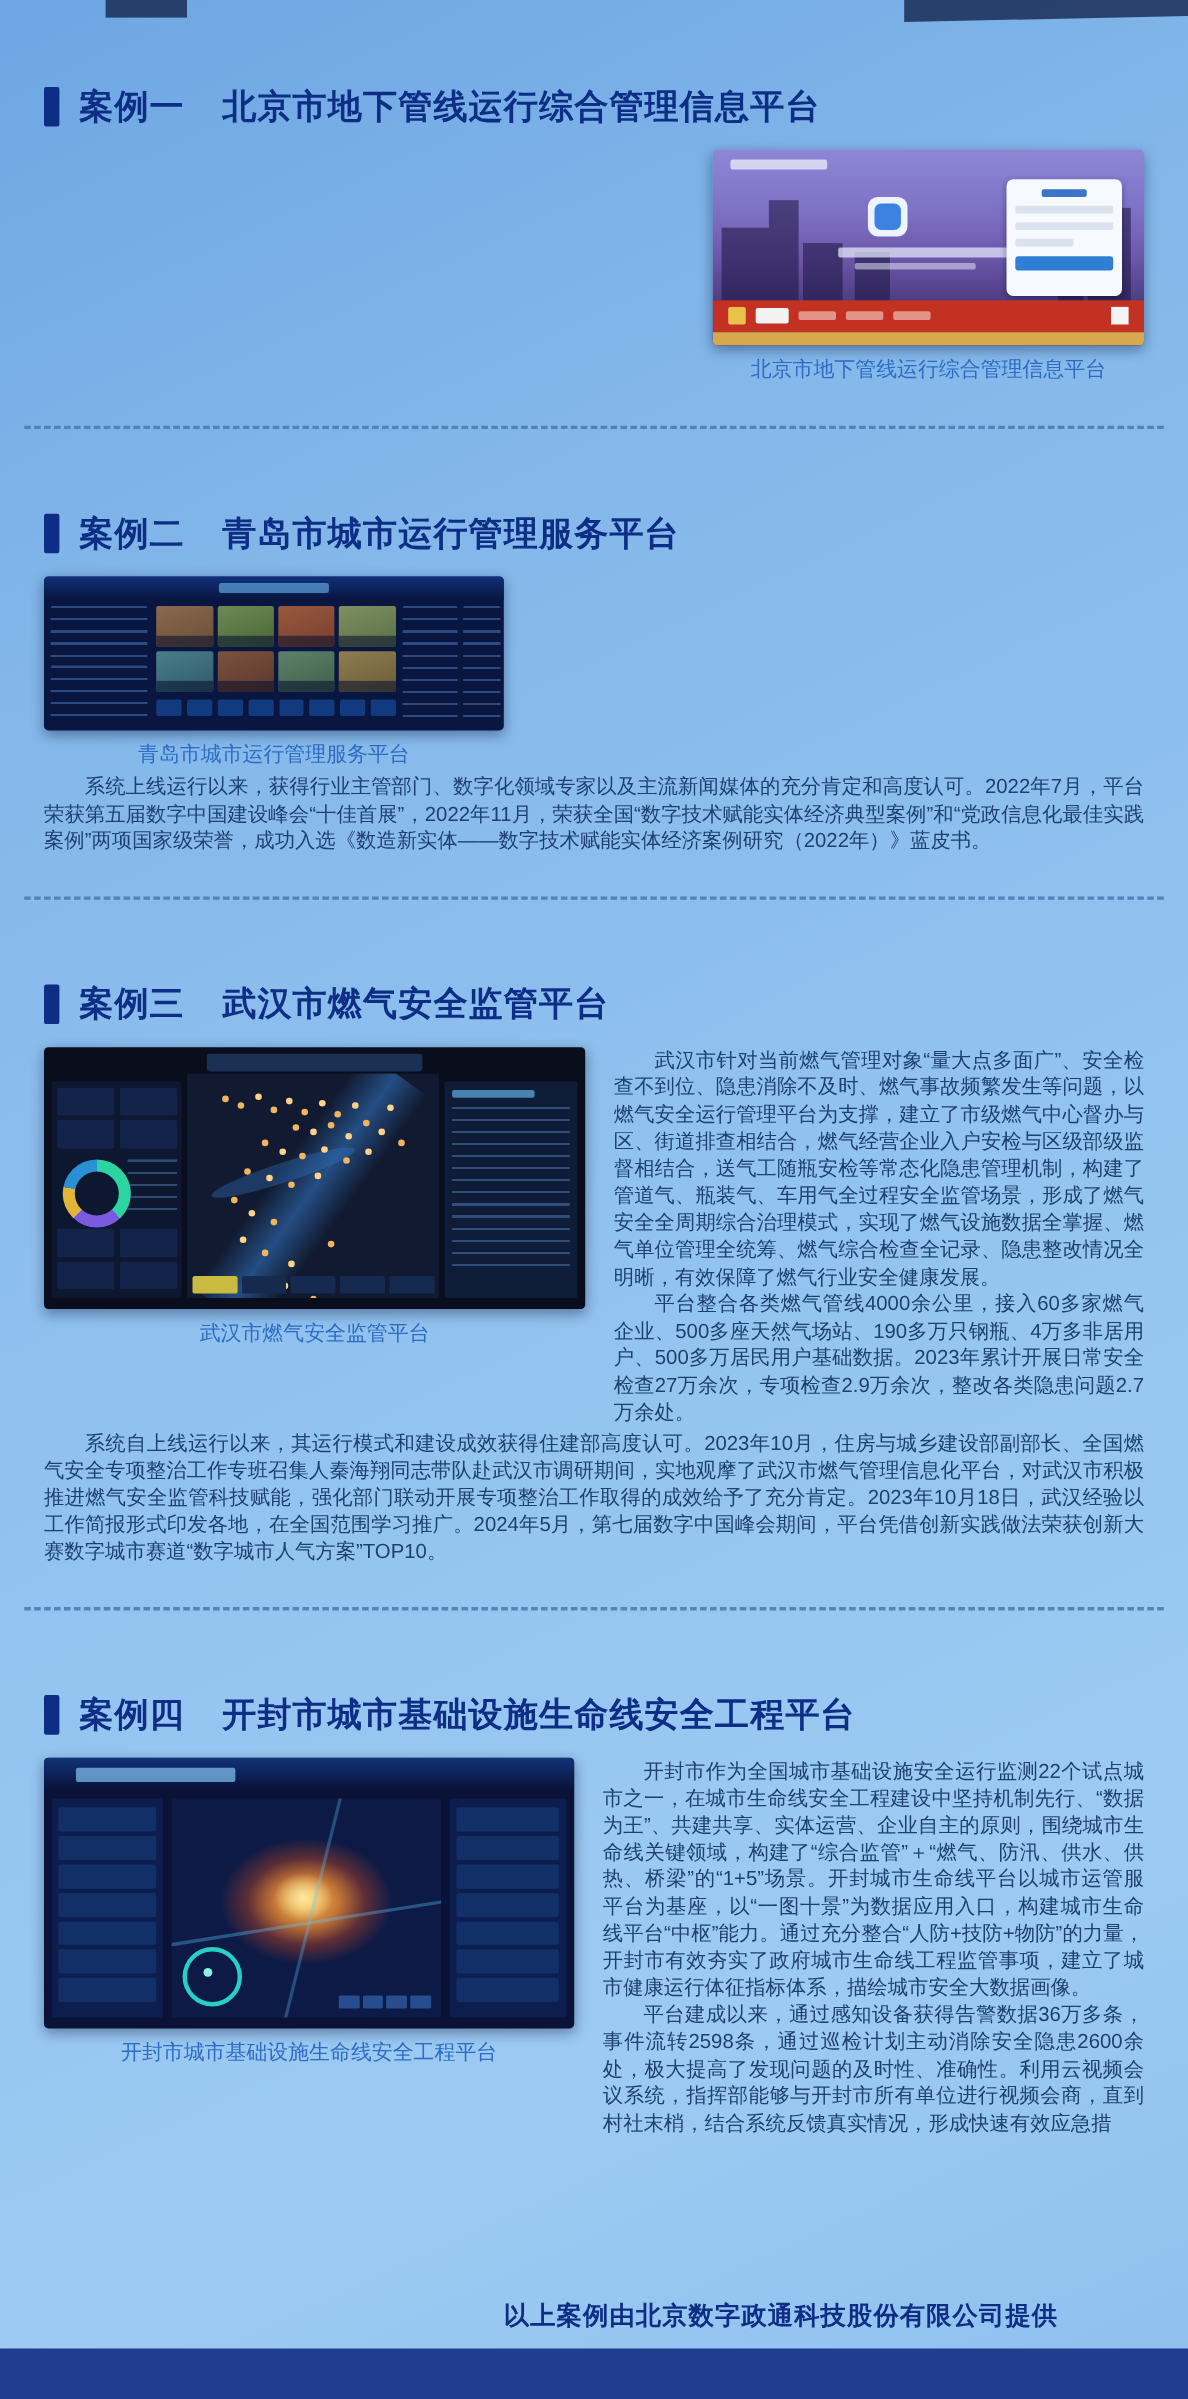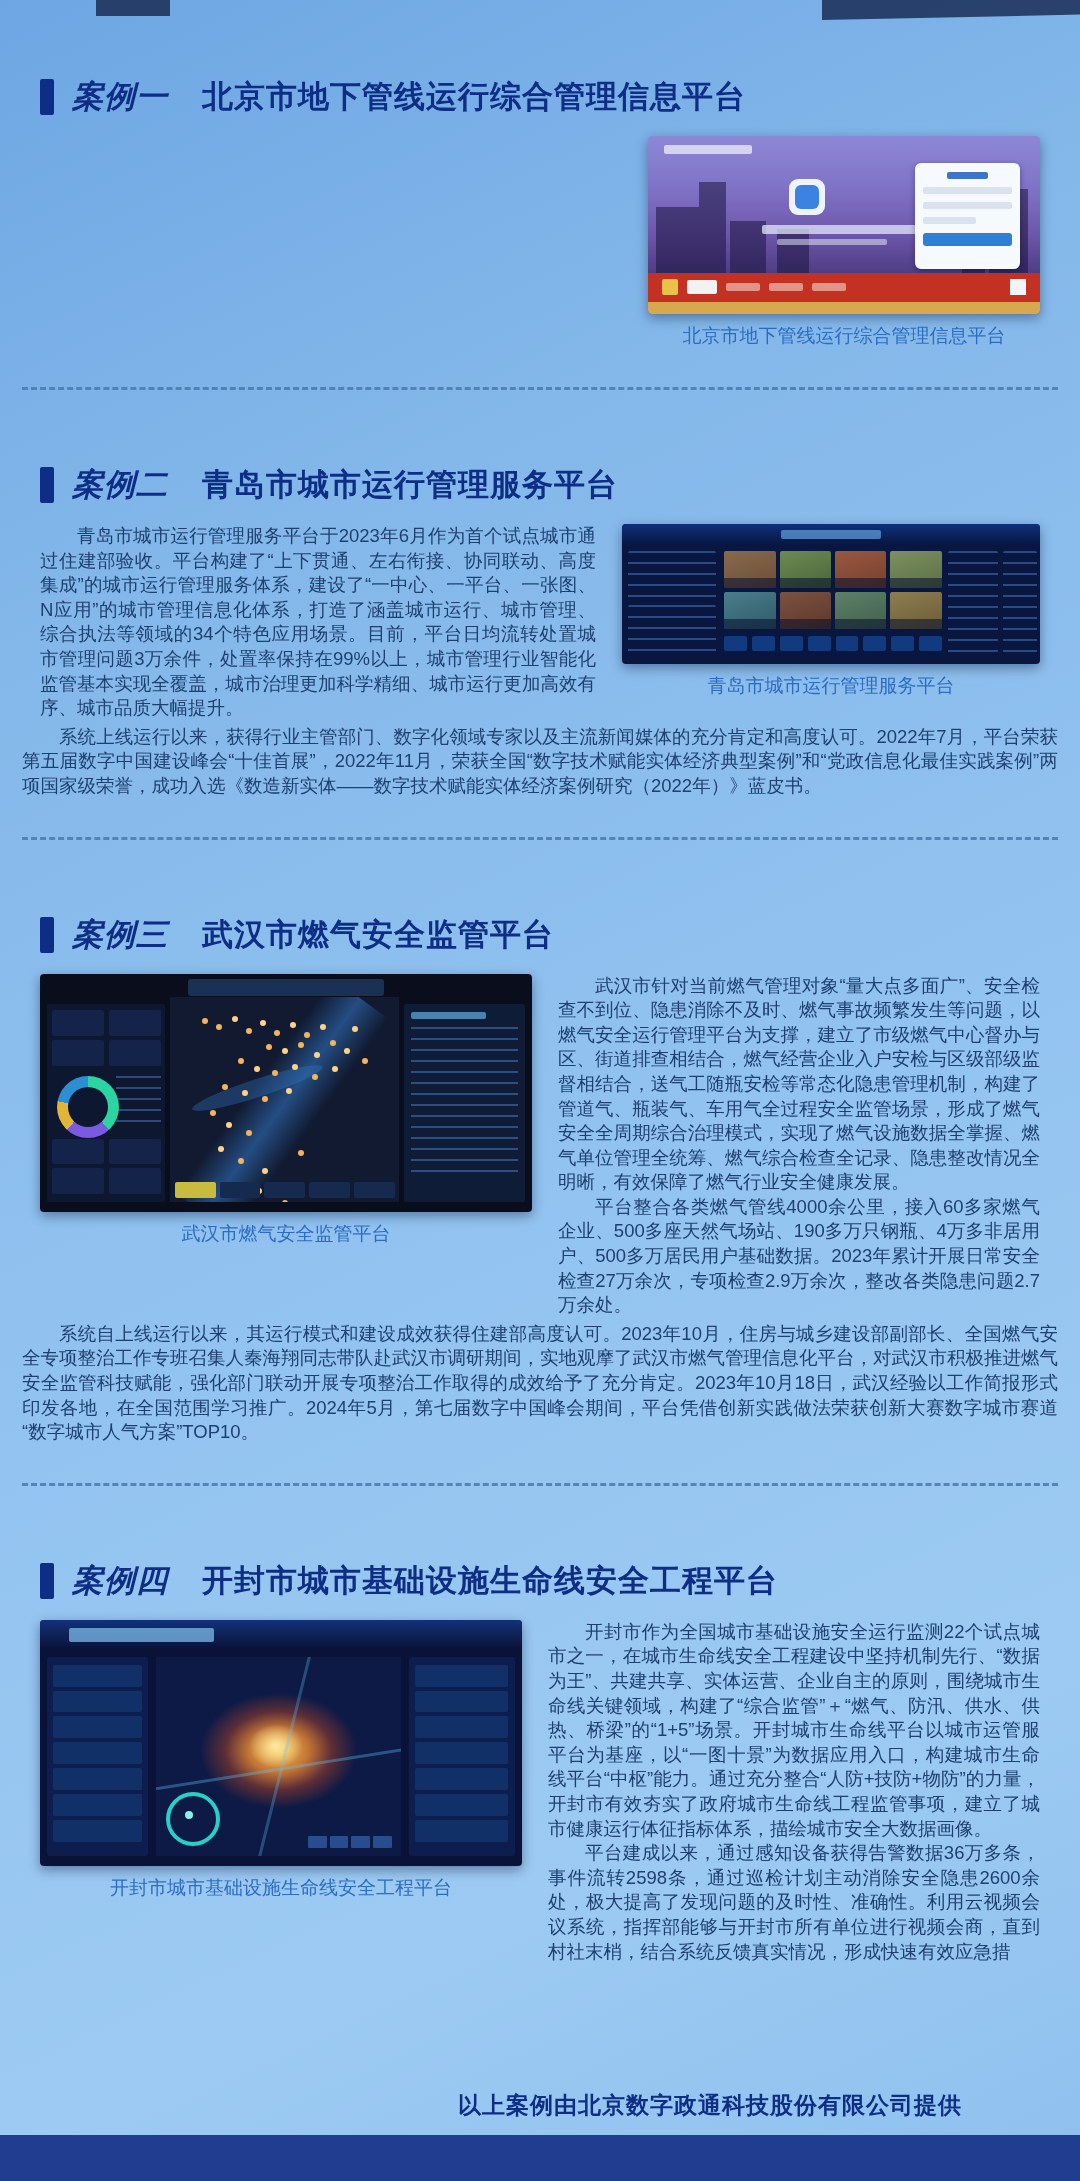--- a/index.html
+++ b/index.html
@@ -24,27 +24,27 @@
   }
   .banner h1{
     margin:0;color:#f4f8ff;font-size:45px;font-weight:bold;letter-spacing:7px;
     text-shadow:0 1px 2px rgba(0,0,40,.4);
   }
 
   
   .sec-head{display:flex;align-items:center;margin:74px 40px 18px;}
   .sec-head .bar{width:14px;height:36px;background:#0e2e85;margin-right:18px;border-radius:2px;}
   .sec-head .lbl,.sec-head .ttl{color:#0e2e85;font-size:31px;font-weight:bold;letter-spacing:1px;}
-  .sec-head .lbl{margin-right:34px;font-style:italic;}
+  .sec-head .lbl{margin-right:34px;}
 
   
   .row{display:flex;margin:6px 40px 0;gap:26px;align-items:flex-start;}
   .txt{flex:1;color:#1e4070;font-size:18.5px;line-height:1.33;}
   .p{margin:0;text-indent:2em;text-align:justify;}
-  .full{margin:4px 22px 0;color:#1e4070;font-size:18.5px;line-height:1.33;}
+  .full{margin:4px 40px 0;color:#1e4070;font-size:18.5px;line-height:1.33;}
 
   .media{display:flex;flex-direction:column;}
   .caption{margin-top:9px;text-align:center;color:#2d6cc2;font-size:19px;font-weight:500;}
 
   .divider{margin:38px 22px 0;border-top:3.5px dashed #4a7aae;height:0;opacity:.85;}
 
   
   .shot{position:relative;overflow:hidden;border-radius:4px;box-shadow:0 4px 12px rgba(5,15,50,.4);}
 
   
@@ -207,23 +207,20 @@
   </div>
 
   <div class="divider"></div>
 
   <div class="sec-head">
     <span class="bar"></span>
     <span class="lbl">案例二</span>
     <span class="ttl">青岛市城市运行管理服务平台</span>
   </div>
   <div class="row">
-    <div class="txt">
-      <p class="p">青岛市城市运行管理服务平台于2023年6月作为首个试点城市通过住建部验收。平台构建了“上下贯通、左右衔接、协同联动、高度集成”的城市运行管理服务体系，建设了“一中心、一平台、一张图、N应用”的城市管理信息化体系，打造了涵盖城市运行、城市管理、综合执法等领域的34个特色应用场景。目前，平台日均流转处置城市管理问题3万余件，处置率保持在99%以上，城市管理行业智能化监管基本实现全覆盖，城市治理更加科学精细、城市运行更加高效有序、城市品质大幅提升。</p>
-    </div>
     <div class="media" style="width:418px;">
       <div class="shot shot-qd">
         <div class="qd-top"></div>
         <div class="qd-title"></div>
         <div class="panel lines qd-l1"></div>
         <div class="panel lines qd-l2"></div>
         <div class="qd-grid">
           <div class="thumb t1"></div>
           <div class="thumb t2"></div>
           <div class="thumb t3"></div>

